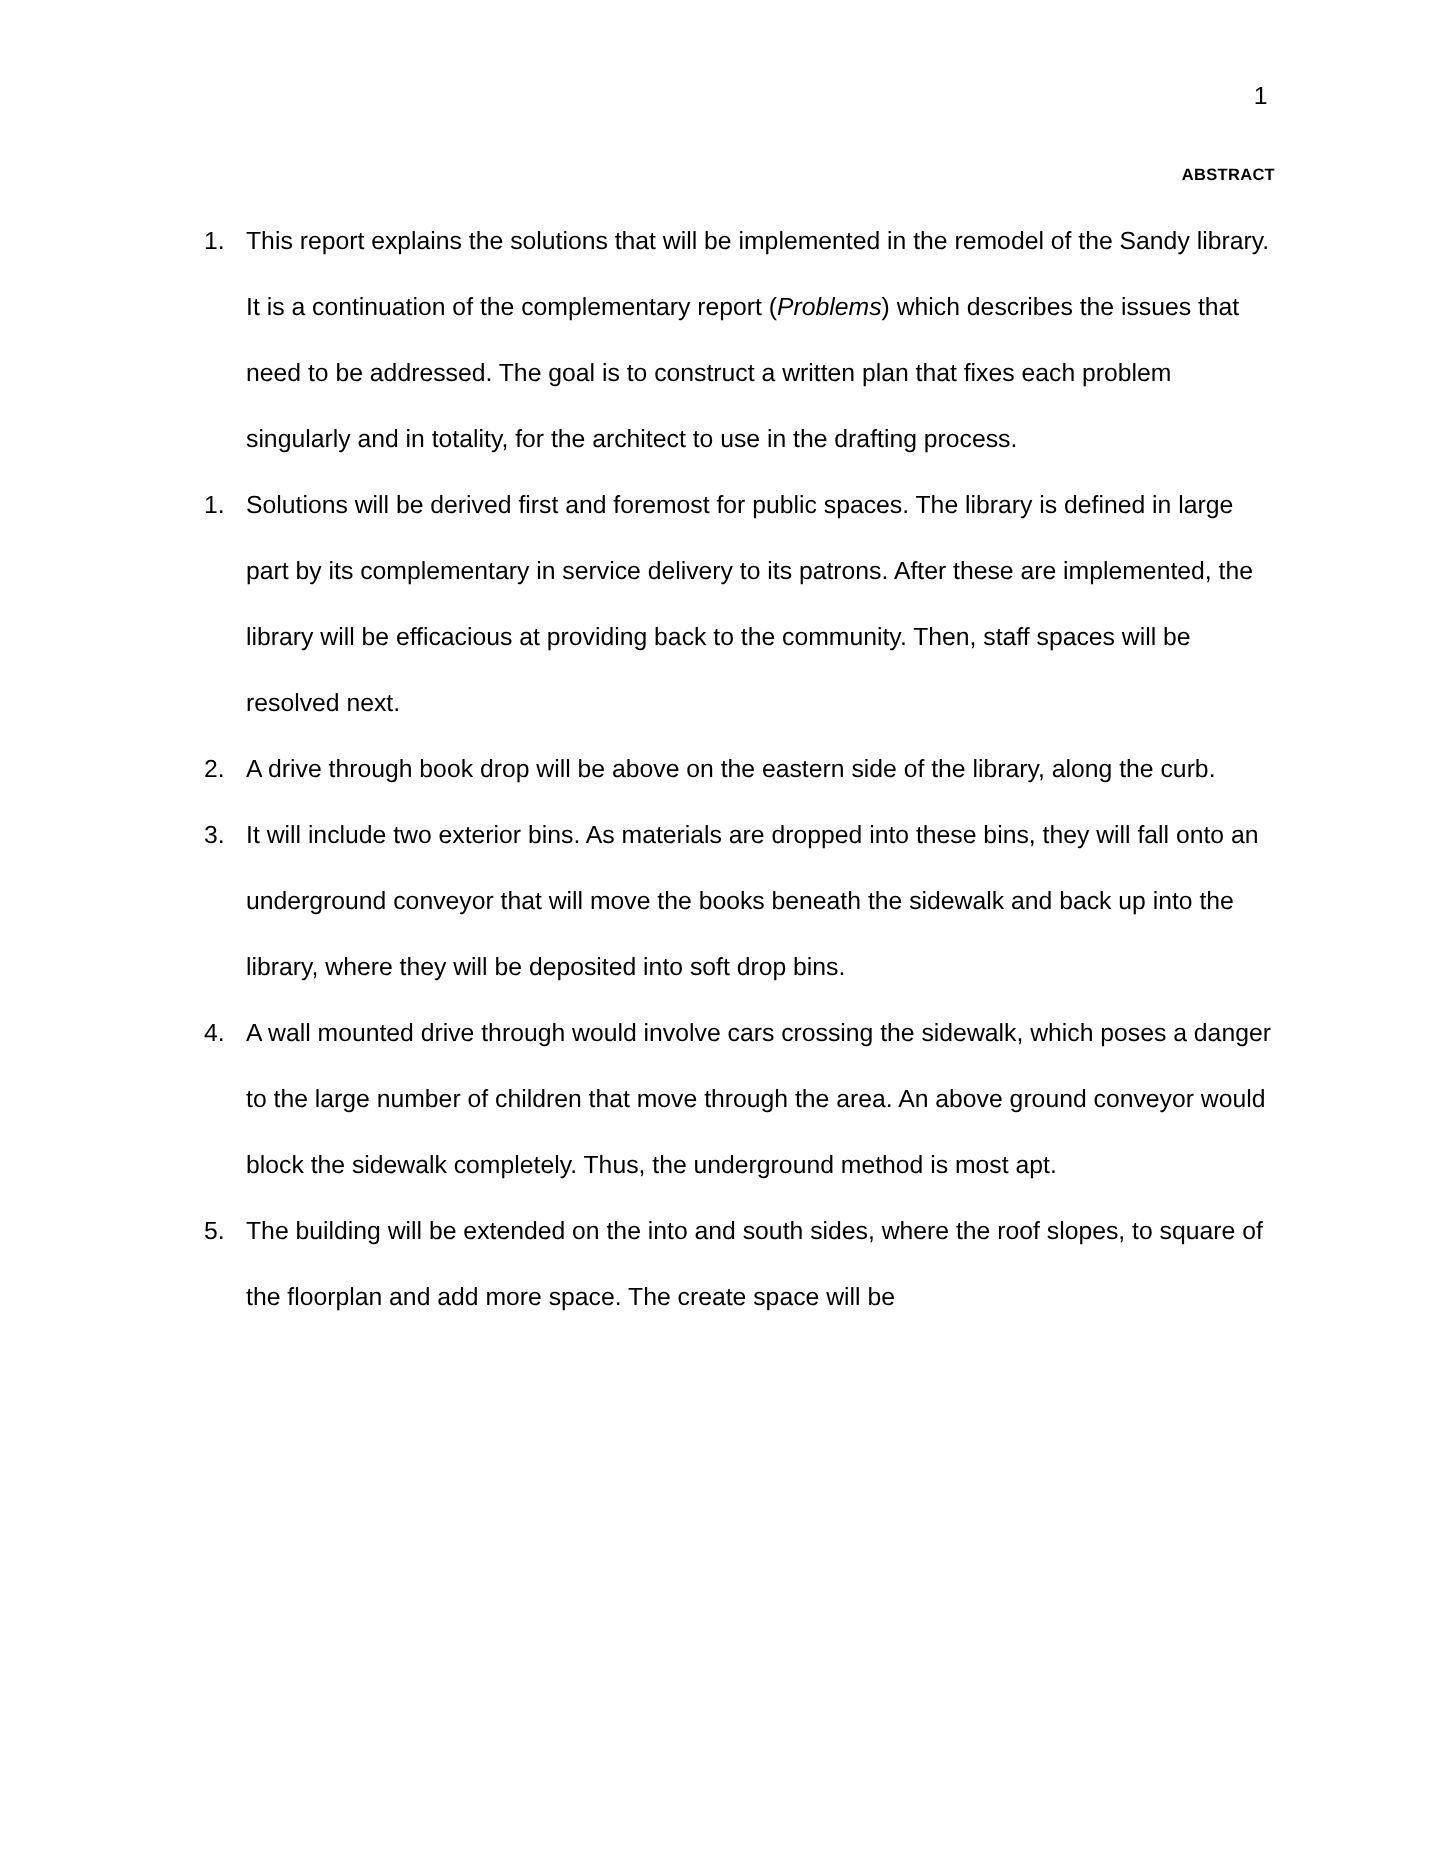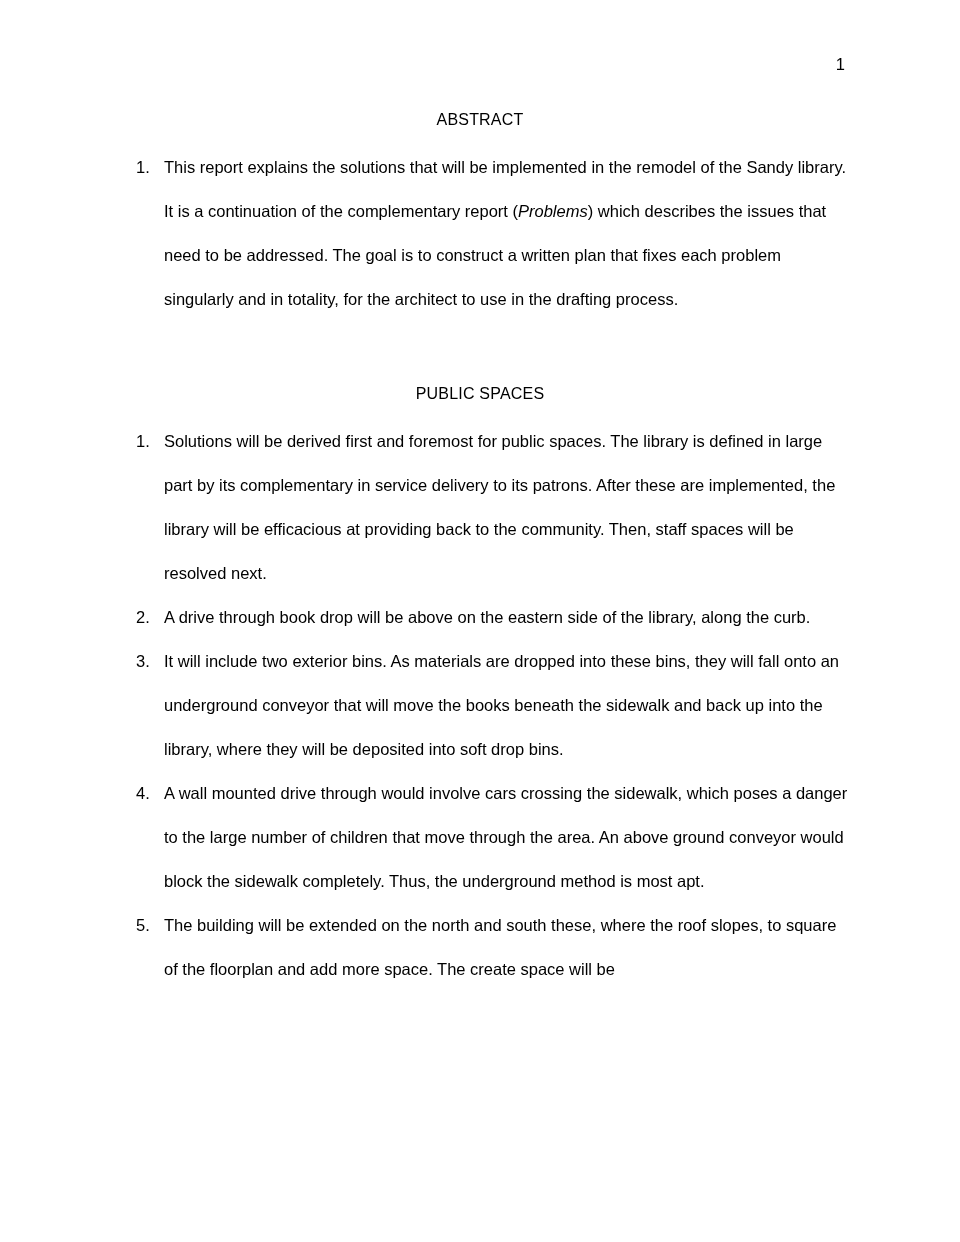--- a/index.html
+++ b/index.html
@@ -21,23 +21,23 @@
     padding: 56px 110px 0 110px;
   }
   .page-number {
     text-align: right;
     font-size: 16.5px;
     line-height: 1;
     padding-right: 5px;
     margin-bottom: 38px;
   }
   .section-heading {
-    text-align: center;
-    font-weight: normal;
-    font-size: 16px;
+    text-align: right;
+    font-weight: bold;
+    font-size: 11px;
     letter-spacing: 0.2px;
     margin: 0 0 16px 0;
   }
   .section-heading.spaced-above {
     margin-top: 64px;
   }
   ol.doc-list {
     list-style: none;
     margin: 0;
     padding: 0;
@@ -77,38 +77,37 @@
     <h2 class="section-heading">ABSTRACT</h2>
     <ol class="doc-list">
       <li>
         <span class="marker">1.</span>
         <span class="para-text"><span>This report explains the solutions that will be implemented in the remodel of the Sandy library. It is a continuation of the complementary report (</span><em>Problems</em><span>) which describes the issues that need to be addressed. The goal is to construct a written plan that fixes each problem singularly and in totality, for the architect to use in the drafting process.</span></span>
       </li>
     </ol>
   </div>
 
   <div>
-    <h2 class="section-heading spaced-above">PUBLIC SPACES</h2>
     <ol class="doc-list">
       <li>
         <span class="marker">1.</span>
         <span class="para-text">Solutions will be derived first and foremost for public spaces. The library is defined in large part by its complementary in service delivery to its patrons. After these are implemented, the library will be efficacious at providing back to the community. Then, staff spaces will be resolved next.</span>
       </li>
       <li>
         <span class="marker">2.</span>
         <span class="para-text">A drive through book drop will be above on the eastern side of the library, along the curb.</span>
       </li>
       <li>
         <span class="marker">3.</span>
         <span class="para-text">It will include two exterior bins. As materials are dropped into these bins, they will fall onto an underground conveyor that will move the books beneath the sidewalk and back up into the library, where they will be deposited into soft drop bins.</span>
       </li>
       <li>
         <span class="marker">4.</span>
         <span class="para-text">A wall mounted drive through would involve cars crossing the sidewalk, which poses a danger to the large number of children that move through the area. An above ground conveyor would block the sidewalk completely. Thus, the underground method is most apt.</span>
       </li>
       <li>
         <span class="marker">5.</span>
-        <span class="para-text">The building will be extended on the north and south these, where the roof slopes, to square of the floorplan and add more space. The create space will be</span>
+        <span class="para-text">The building will be extended on the into and south sides, where the roof slopes, to square of the floorplan and add more space. The create space will be</span>
       </li>
     </ol>
   </div>
 
 </div>
 
 </body></html>

